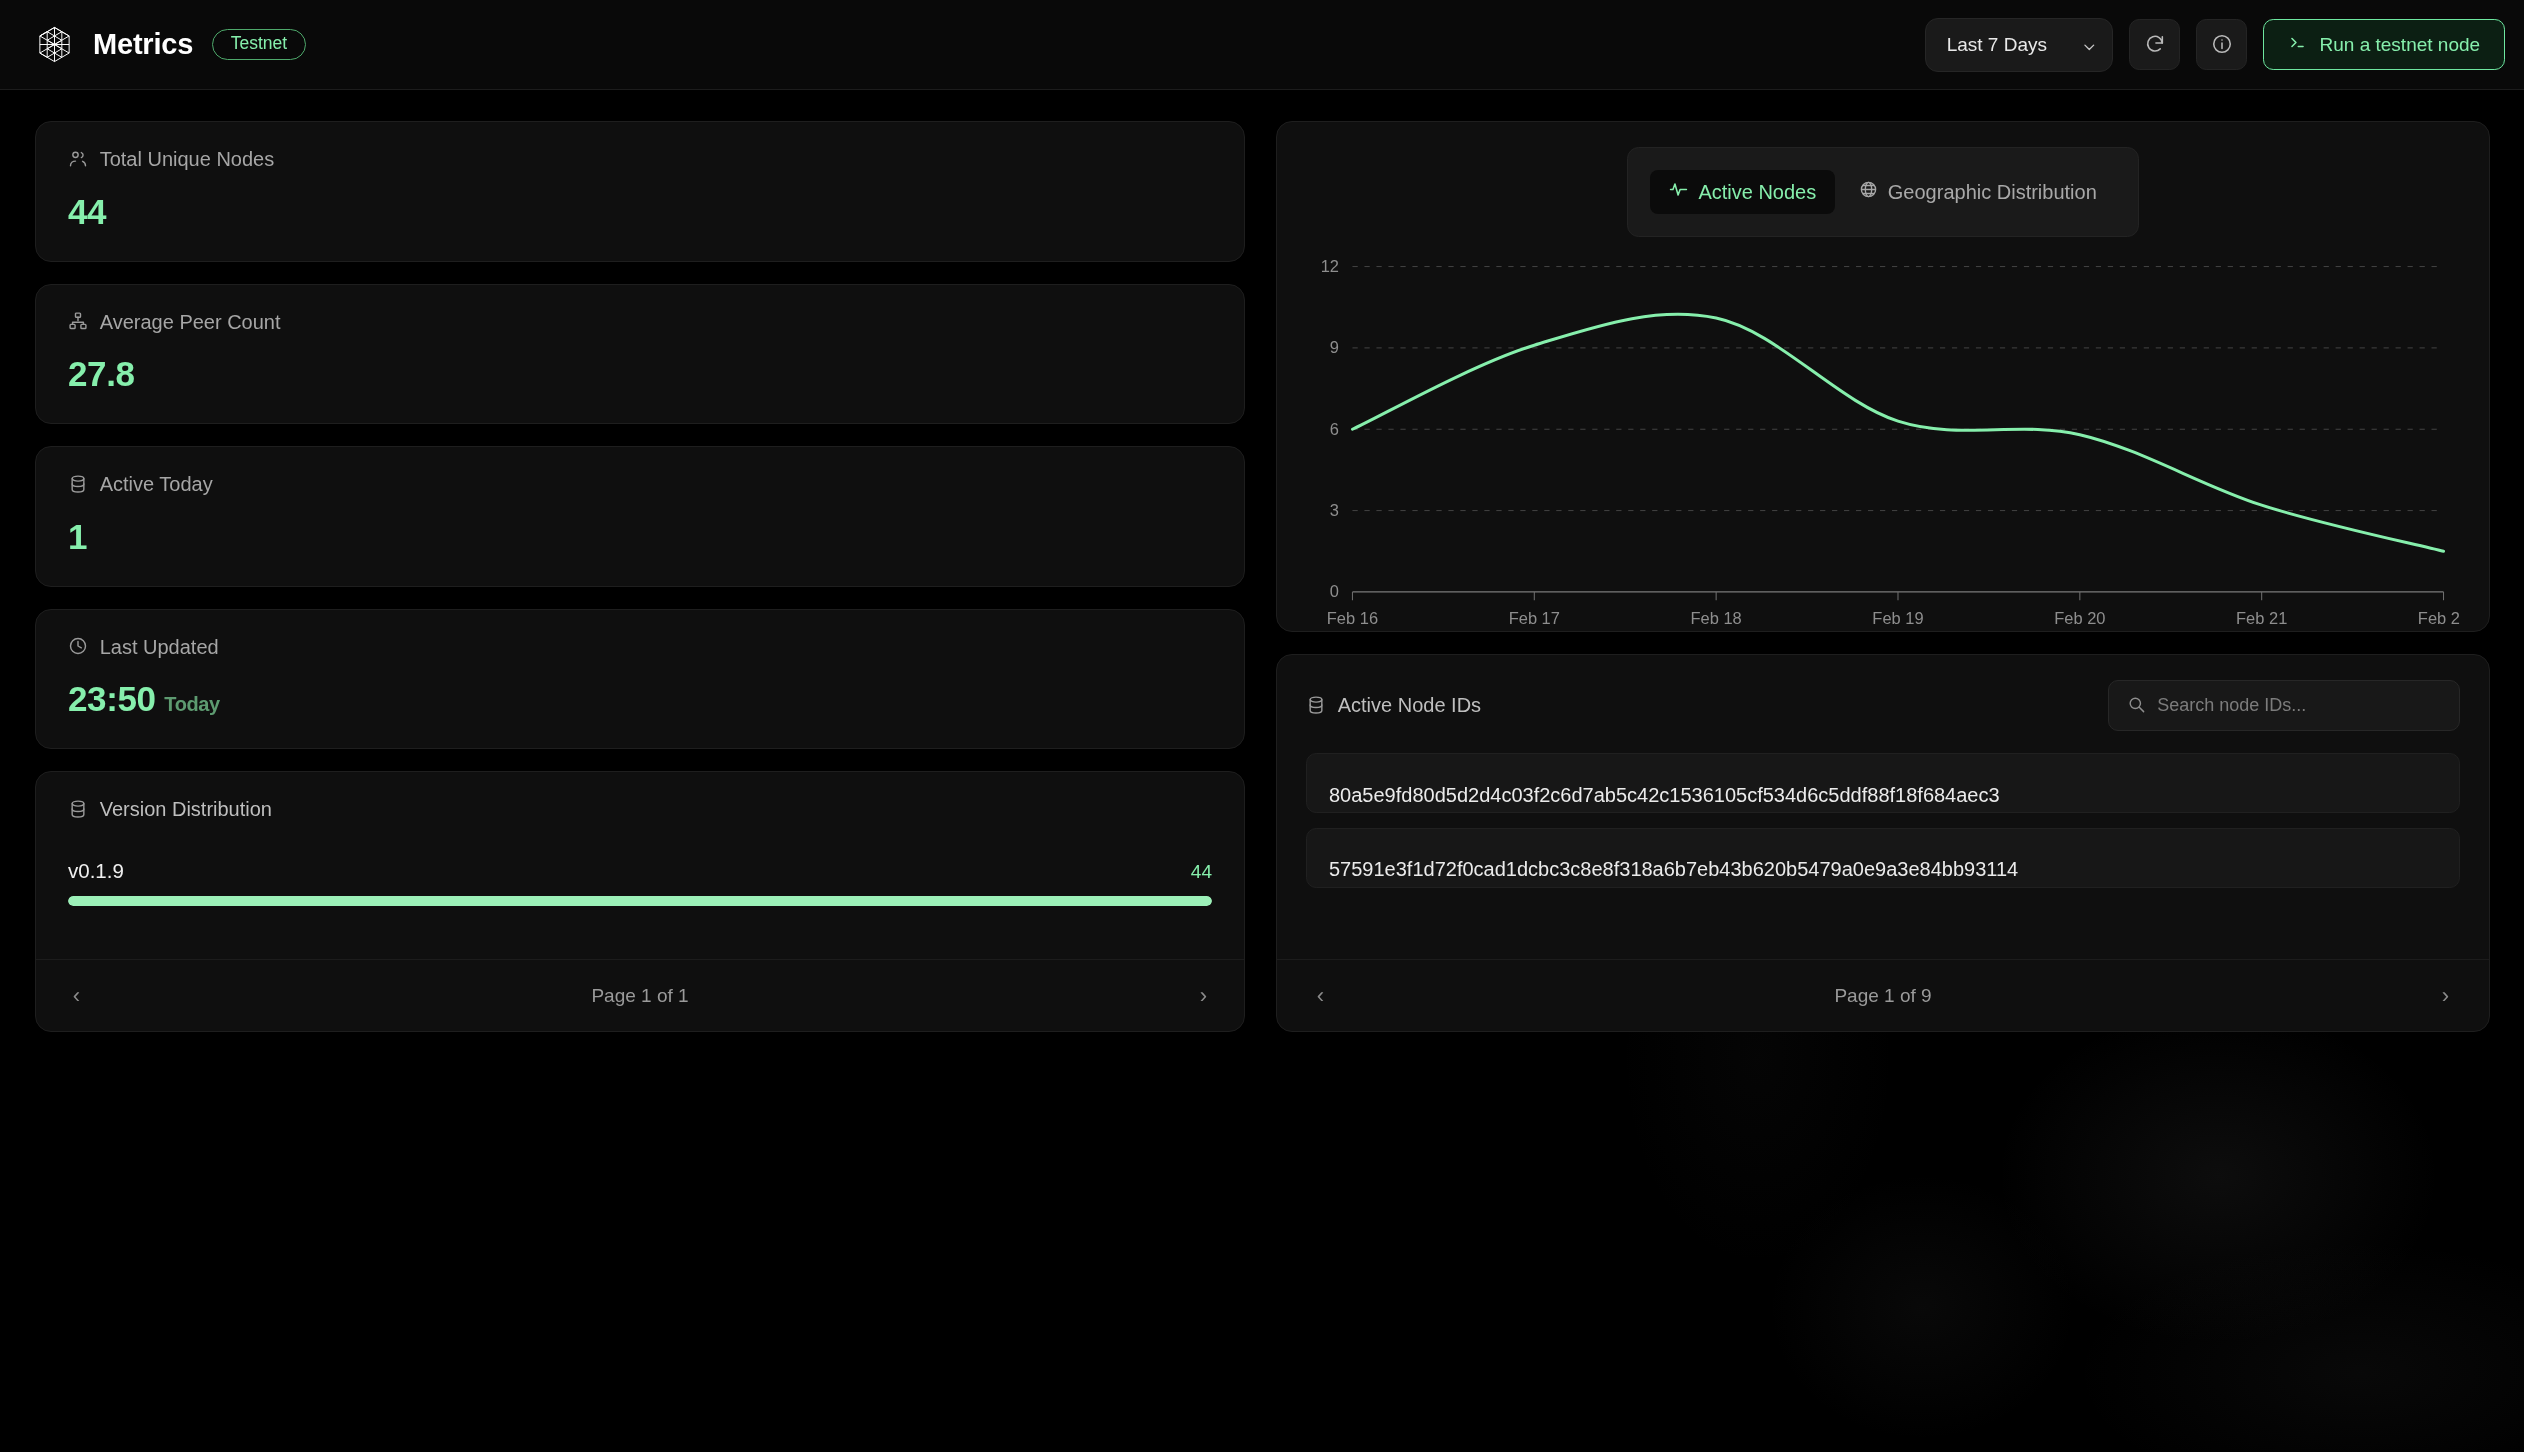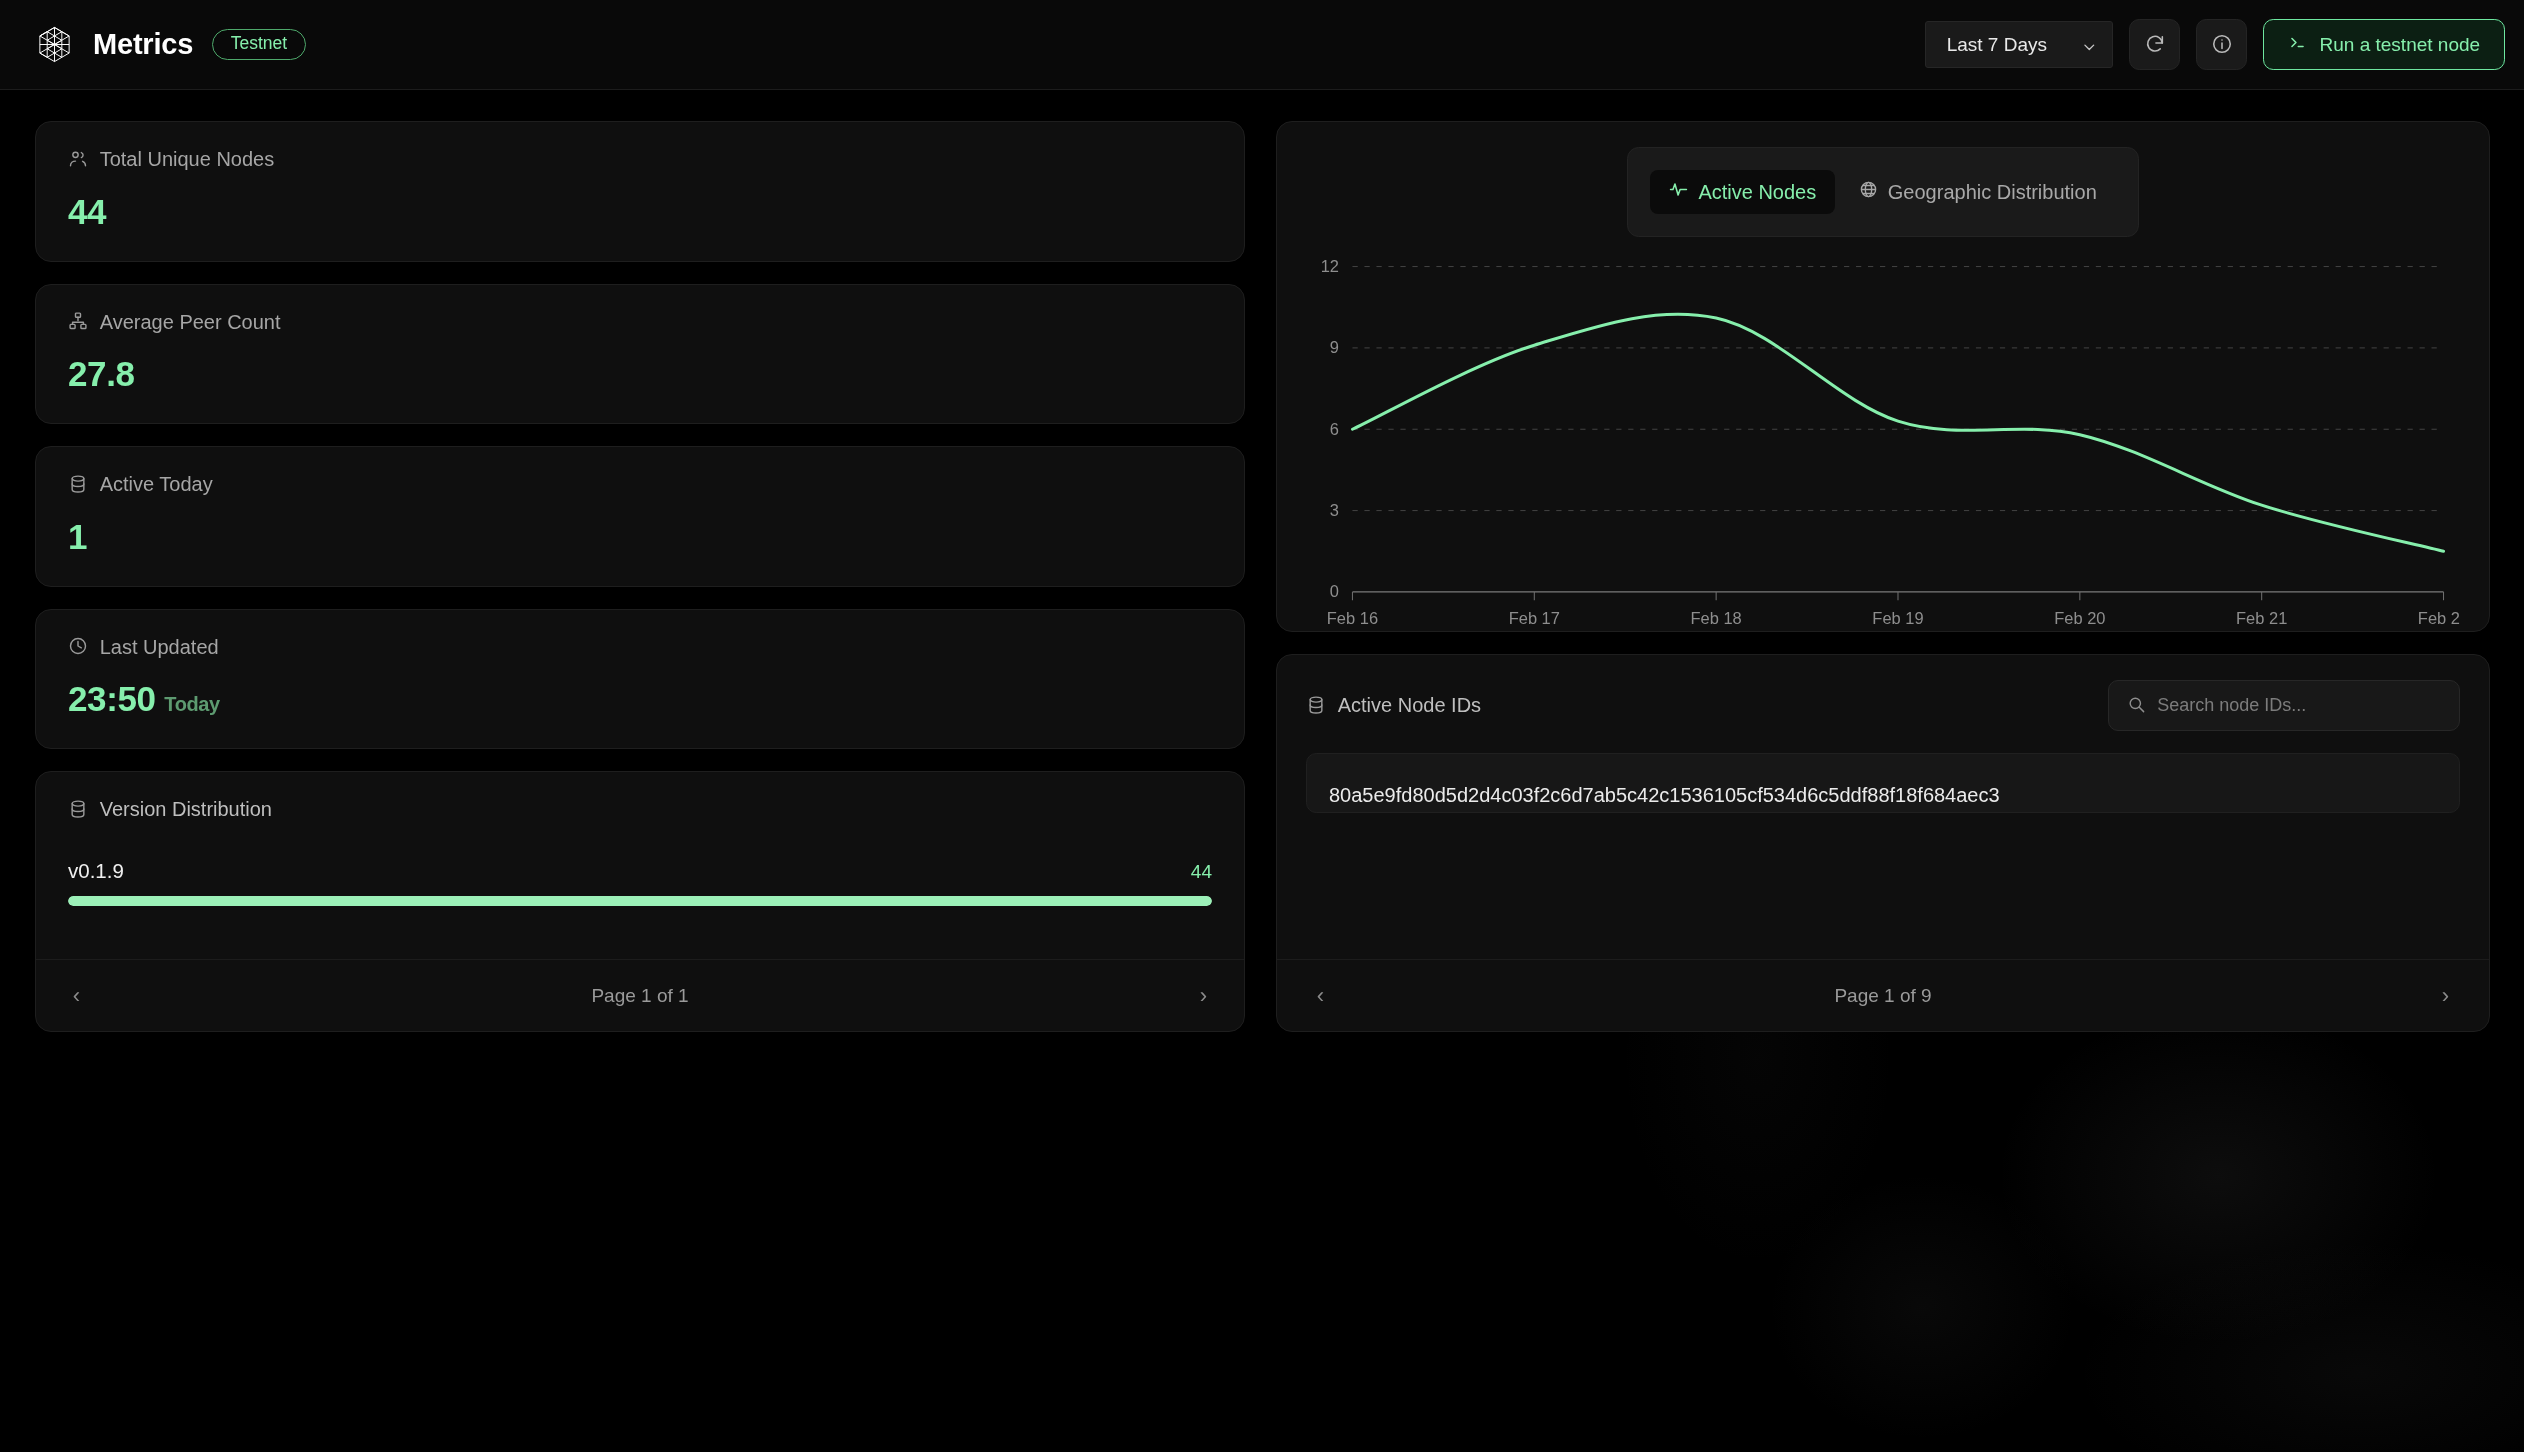--- a/index.html
+++ b/index.html
@@ -38,22 +38,22 @@
   .badge {
     border: 0.7px solid #4ea96b;
     color: #86efac;
     border-radius: 730px;
     font-size: 17.5px;
     padding: 5.1px 17.5px 6.6px;
     line-height: 1;
   }
   .header-right { margin-left: auto; display: flex; align-items: center; gap: 16px; }
   .select {
-    background: #1a1a1a; border: 0.7px solid #262626; border-radius: 3px;
-    height: 47px; min-width: 188px;
+    background: #1a1a1a; border: 0.7px solid #262626; border-radius: 13px;
+    height: 54px; min-width: 188px;
     display: flex; align-items: center; justify-content: space-between;
     padding: 0 16px 0 20.5px;
     color: #e9e9e9; font-size: 19px;
   }
   .chev { width: 14.6px; height: 14.6px; flex: none; margin-left: 13px; }
   .icon-btn {
     width: 51px; height: 51px; border-radius: 10.2px;
     background: #1a1a1a; border: 0.7px solid #242424;
     display: flex; align-items: center; justify-content: center;
   }
@@ -384,20 +384,23 @@
             </svg>
           </span>
           <input type="text" placeholder="Search node IDs..." style="">
         </div>
       </div>
 
       <div class="ids-list" id="ids-list">
           <div class="id-row">
             <span class="id-text">80a5e9fd80d5d2d4c03f2c6d7ab5c42c1536105cf534d6c5ddf88f18f684aec3</span>
           </div>
+          <div class="id-row">
+            <span class="id-text">57591e3f1d72f0cad1dcbc3c8e8f318a6b7eb43b620b5479a0e9a3e84bb93114</span>
+          </div>
         </div>
 
       <div class="ids-pager">
         <span class="pager-arrow">‹</span>
         <span class="pager-label">Page 1 of 9</span>
         <span class="pager-arrow">›</span>
       </div>
     </div>
   </div>
 </div>

